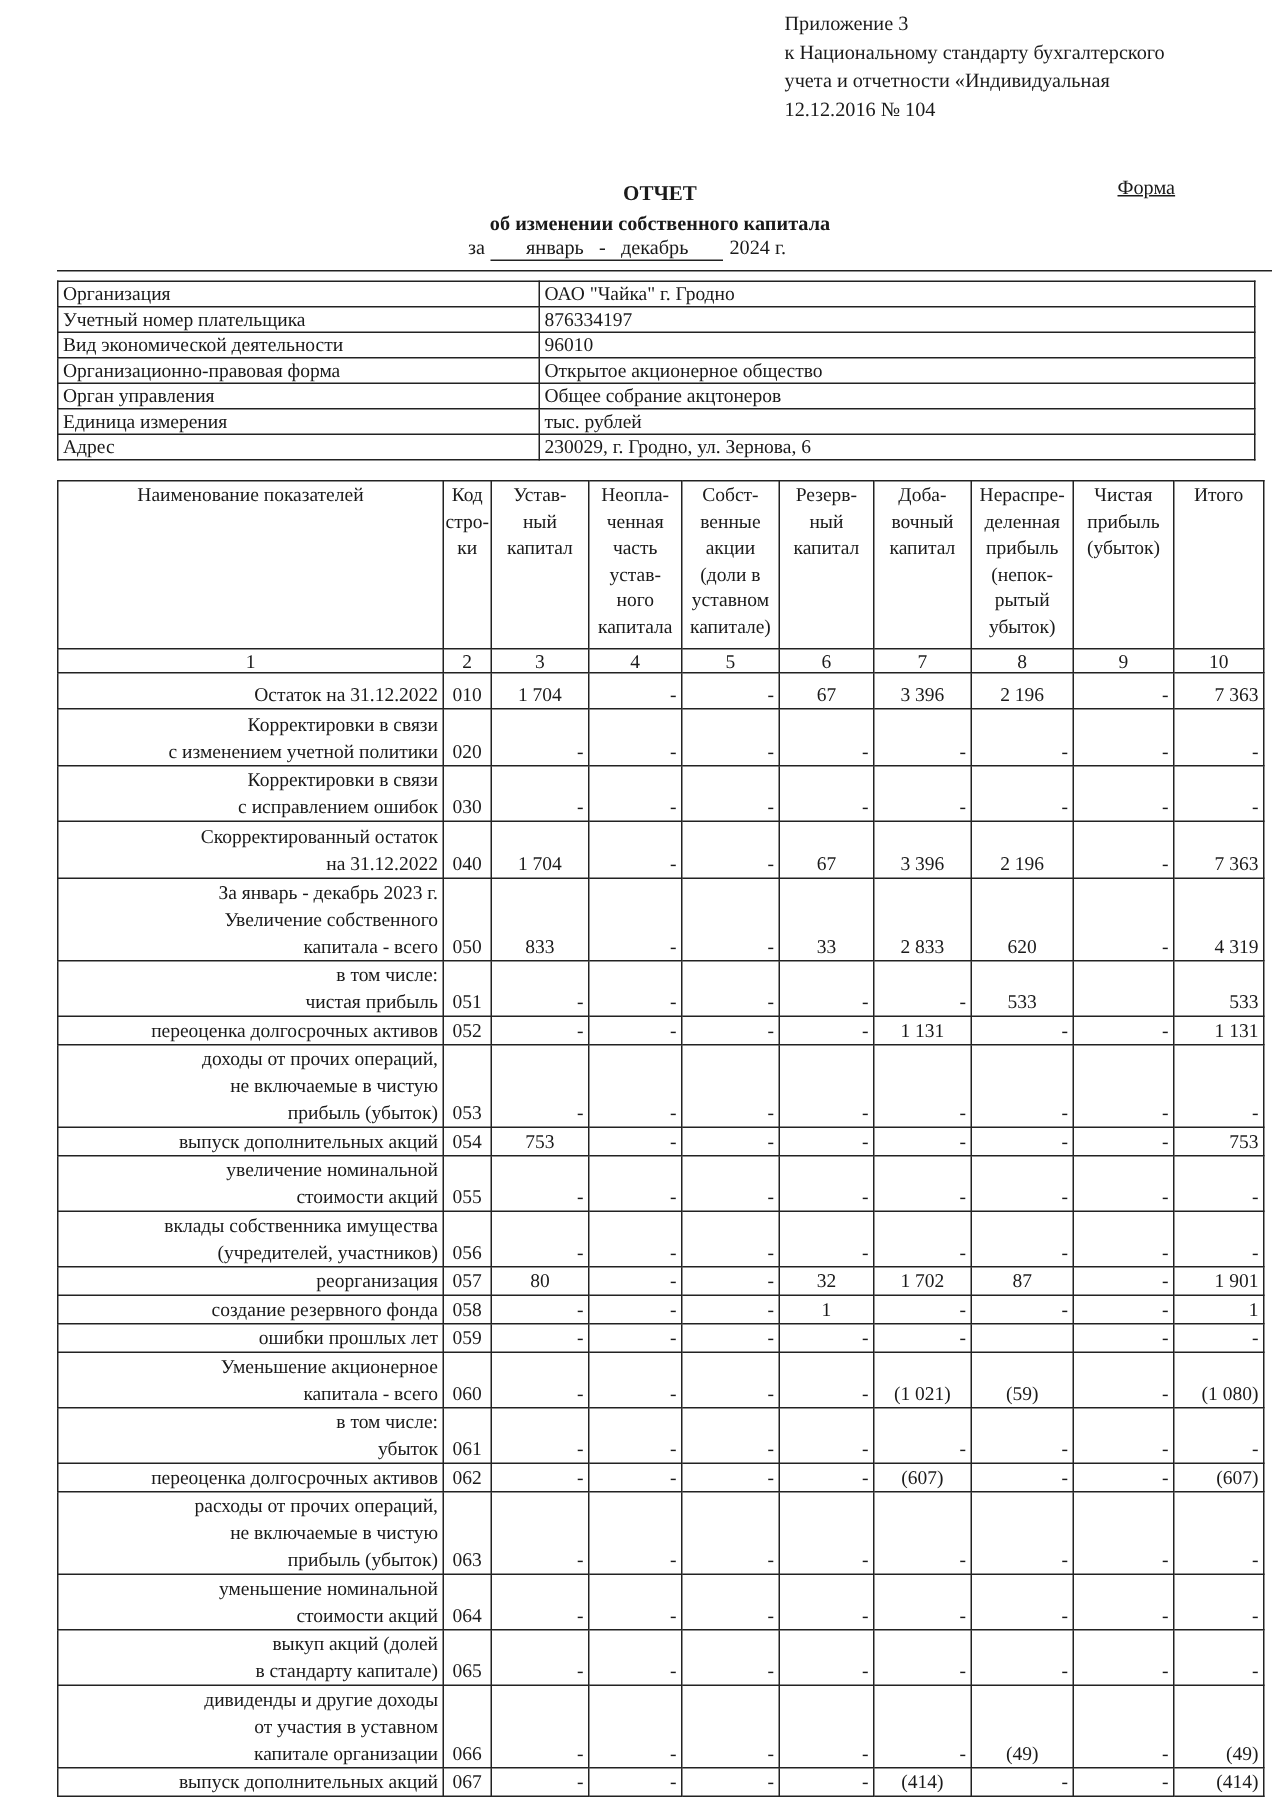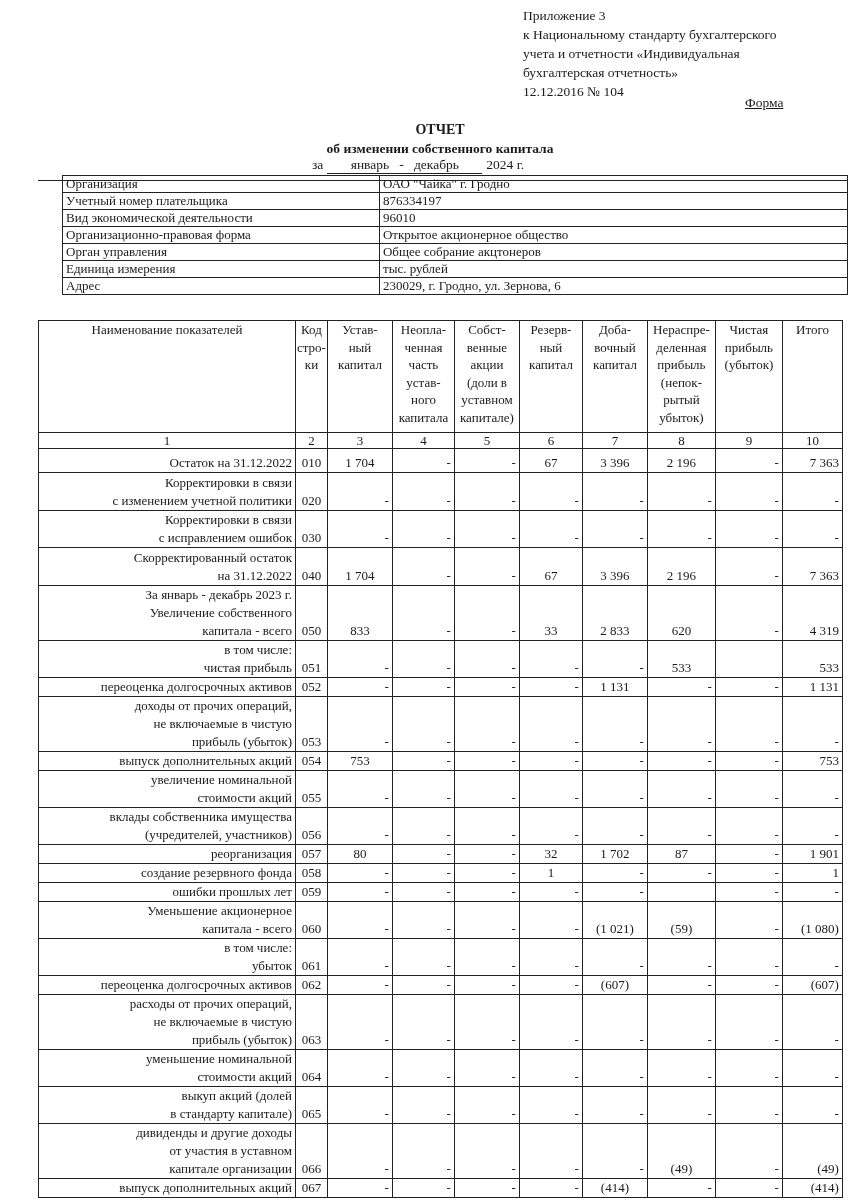--- a/index.html
+++ b/index.html
@@ -1,46 +1,45 @@
 <!DOCTYPE html>
 <html><head>
 <meta charset="utf-8">
 <style>
   html, body { margin:0; padding:0; background:#ffffff; }
   body { width:848px; height:1200px; position:relative; overflow:hidden;
          font-family:"Liberation Serif", serif; color:#1a1a1a; }
   .annex { position:absolute; left:523px; top:6px; font-size:13.5px; line-height:19px; }
-  .forma { position:absolute; left:745px; top:95px; font-size:13.5px;text-decoration:underline; }
+  .forma { position:absolute; left:745px; top:117px; font-size:13.5px;text-decoration:underline; }
   .title { position:absolute; left:0; width:880px; text-align:center; font-weight:bold; }
   .t1 { top:122px; font-size:14px; }
   .t2 { top:141px; font-size:13.5px; }
   .period { position:absolute; top:157px; left:312px; font-size:13.5px; white-space:nowrap; }
   .period .ul { display:inline-block; border-bottom:1px solid #222; width:155px; text-align:center; margin:0 4px; }
   .topline { position:absolute; left:38px; top:180px; width:810px; border-top:1.5px solid #222; }
-  table.info { position:absolute; left:38px; top:175px; border-collapse:collapse; font-size:13px;margin-left:24px; }
+  table.info { position:absolute; left:38px; top:187px; border-collapse:collapse; font-size:13px; }
   table.info td { border:1px solid #222; padding:0 3px; height:16px; line-height:16px; white-space:nowrap; }
   table.info td.k { width:314px; }
   table.info td.v { width:470px; }
   table.main { position:absolute; left:38px; top:320px; border-collapse:collapse; font-size:13px; table-layout:fixed; }
   table.main td, table.main th { border:1px solid #222; padding:0 3px; line-height:18px; vertical-align:bottom; }
   table.main th { font-weight:normal; vertical-align:top; text-align:center; line-height:17.5px; padding:0 1px; }
   table.main td.name { text-align:right; white-space:nowrap; }
   table.main td.code { text-align:center; }
   table.main td.num { text-align:right; }
   table.main td.num.c { text-align:center; }
   table.main tr.colnums td { text-align:center; vertical-align:middle; line-height:14px; }
 </style>
 </head>
 <body>
 
 <div class="annex">
   <div>Приложение 3</div>
   <div>к Национальному стандарту бухгалтерского</div>
   <div>учета и отчетности «Индивидуальная</div>
-  <div>бухгалтерская отчетность»</div>
   <div>12.12.2016 № 104</div>
 </div>
 <div class="forma">Форма</div>
 
 <div class="title t1">ОТЧЕТ</div>
 <div class="title t2">об изменении собственного капитала</div>
 <div class="period">
   <span>за</span><span class="ul" style="white-space:pre">январь   -   декабрь</span><span>2024 г.</span>
 </div>
 

